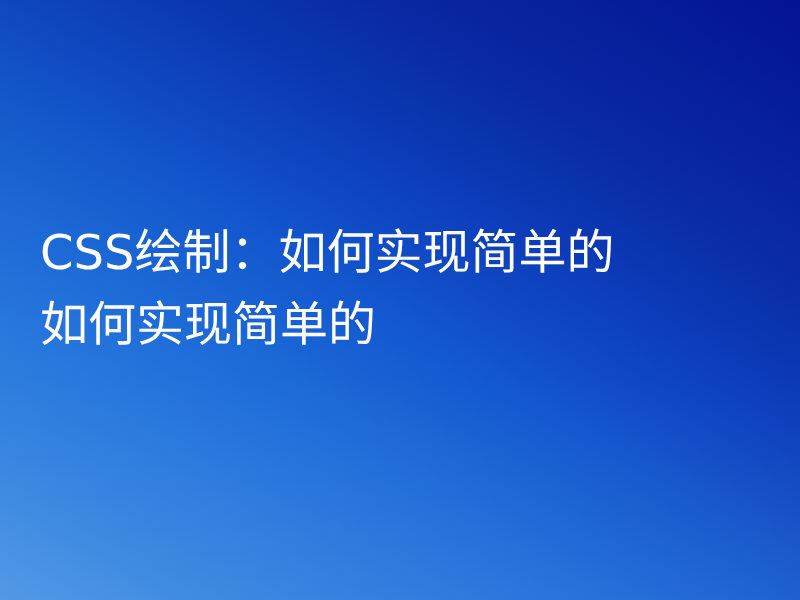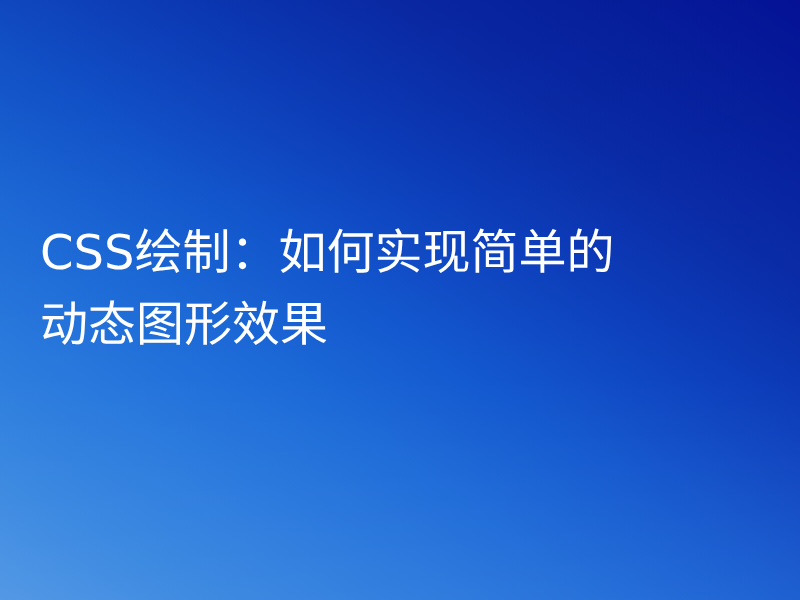--- a/index.html
+++ b/index.html
@@ -72,16 +72,16 @@
     font-family: "DejaVu Sans", "Liberation Sans", sans-serif;
   }
 </style>
 </head>
 <body>
 
 <div class="banner">
 
   <div class="title-block">
     <span class="title-line">CSS绘制：如何实现简单的</span>
-    <span class="title-line">动态图形效果</span>
+    <span class="title-line">如何实现简单的</span>
   </div>
 
 </div>
 
 </body></html>

